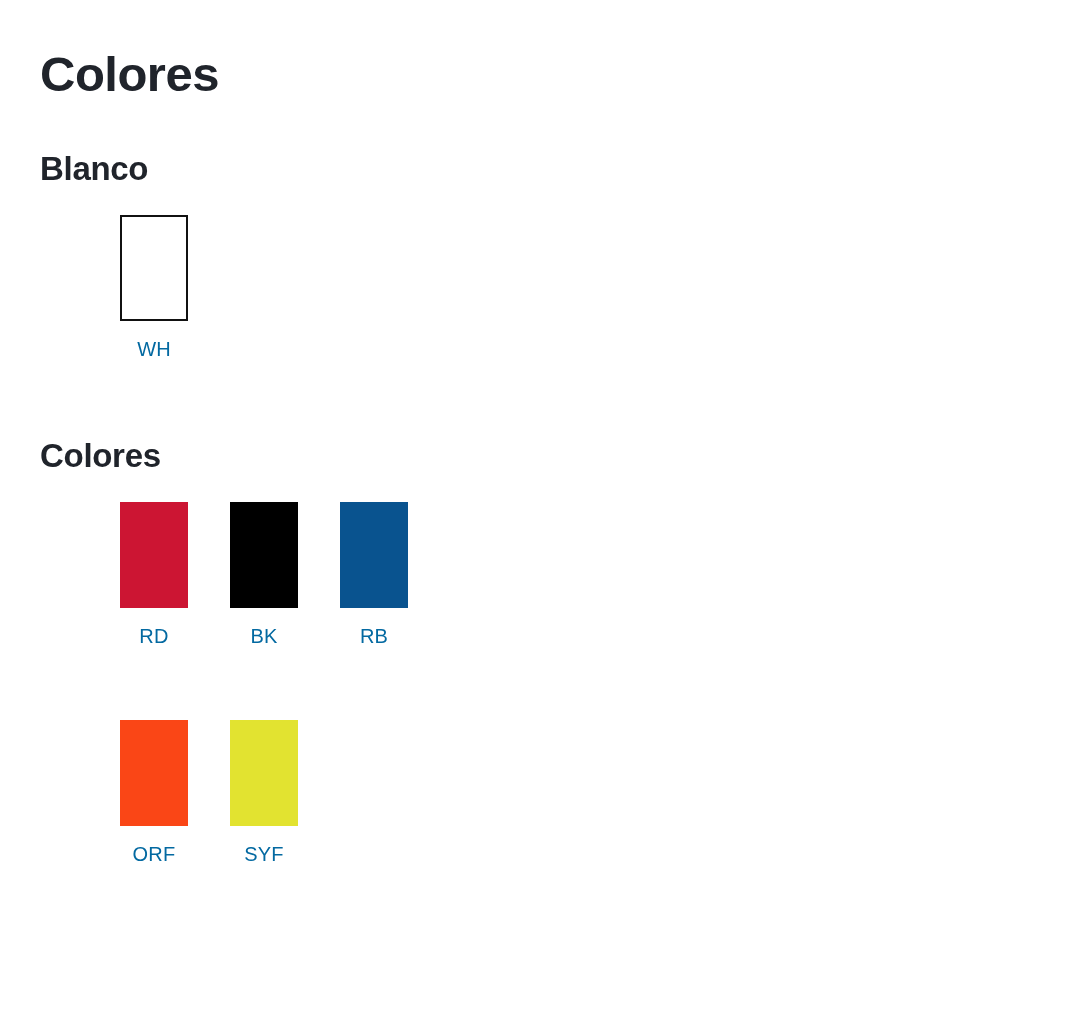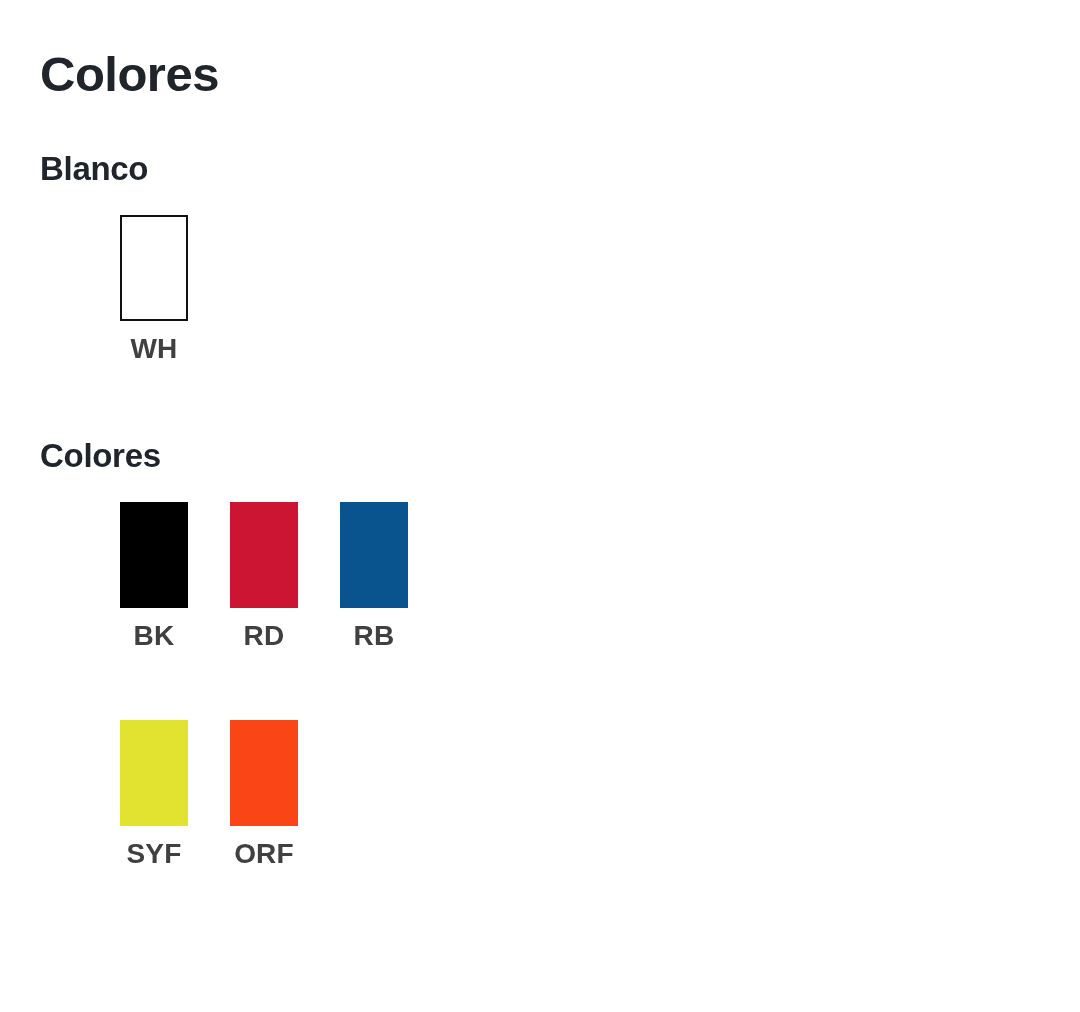--- a/index.html
+++ b/index.html
@@ -75,25 +75,25 @@
     display: block;
   }
   .swatch-chip--outlined {
     border: 2px solid #111111;
     background: #ffffff;
   }
 
   .swatch-label {
     display: block;
     margin-top: 11px;
-    font-size: 28px;
+    font-size: 20px;
     line-height: 34px;
-    font-weight: 700;
+    font-weight: 400;
     letter-spacing: 0.2px;
-    color: #404040;
+    color: #0369a1;
     white-space: nowrap;
   }
 </style>
 </head>
 <body style="background-color: rgb(255, 255, 255);">
 
 <div class="page">
 
   <h1 class="page-title">Colores</h1>
 
@@ -104,40 +104,40 @@
         <span class="swatch-chip swatch-chip--outlined" style="background-color: rgb(255, 255, 255);"></span>
         <span class="swatch-label">WH</span>
       </div>
     </div>
   </section>
 
   <section class="group group--colores">
     <h2 class="group-title">Colores</h2>
     <div class="swatch-row">
       <div class="swatch-cell">
+        <span class="swatch-chip" style="background-color: rgb(204, 21, 51);"></span>
+        <span class="swatch-label">RD</span>
+      </div>
+      <div class="swatch-cell">
         <span class="swatch-chip" style="background-color: rgb(0, 0, 0);"></span>
         <span class="swatch-label">BK</span>
-      </div>
-      <div class="swatch-cell">
-        <span class="swatch-chip" style="background-color: rgb(204, 21, 51);"></span>
-        <span class="swatch-label">RD</span>
       </div>
       <div class="swatch-cell">
         <span class="swatch-chip" style="background-color: rgb(9, 83, 143);"></span>
         <span class="swatch-label">RB</span>
       </div>
     </div>
   </section>
 
   <section class="group group--fluor">
     <div class="swatch-row">
       <div class="swatch-cell">
+        <span class="swatch-chip" style="background-color: rgb(250, 70, 22);"></span>
+        <span class="swatch-label">ORF</span>
+      </div>
+      <div class="swatch-cell">
         <span class="swatch-chip" style="background-color: rgb(226, 227, 48);"></span>
         <span class="swatch-label">SYF</span>
-      </div>
-      <div class="swatch-cell">
-        <span class="swatch-chip" style="background-color: rgb(250, 70, 22);"></span>
-        <span class="swatch-label">ORF</span>
       </div>
     </div>
   </section>
 
 </div>
 
 </body></html>

